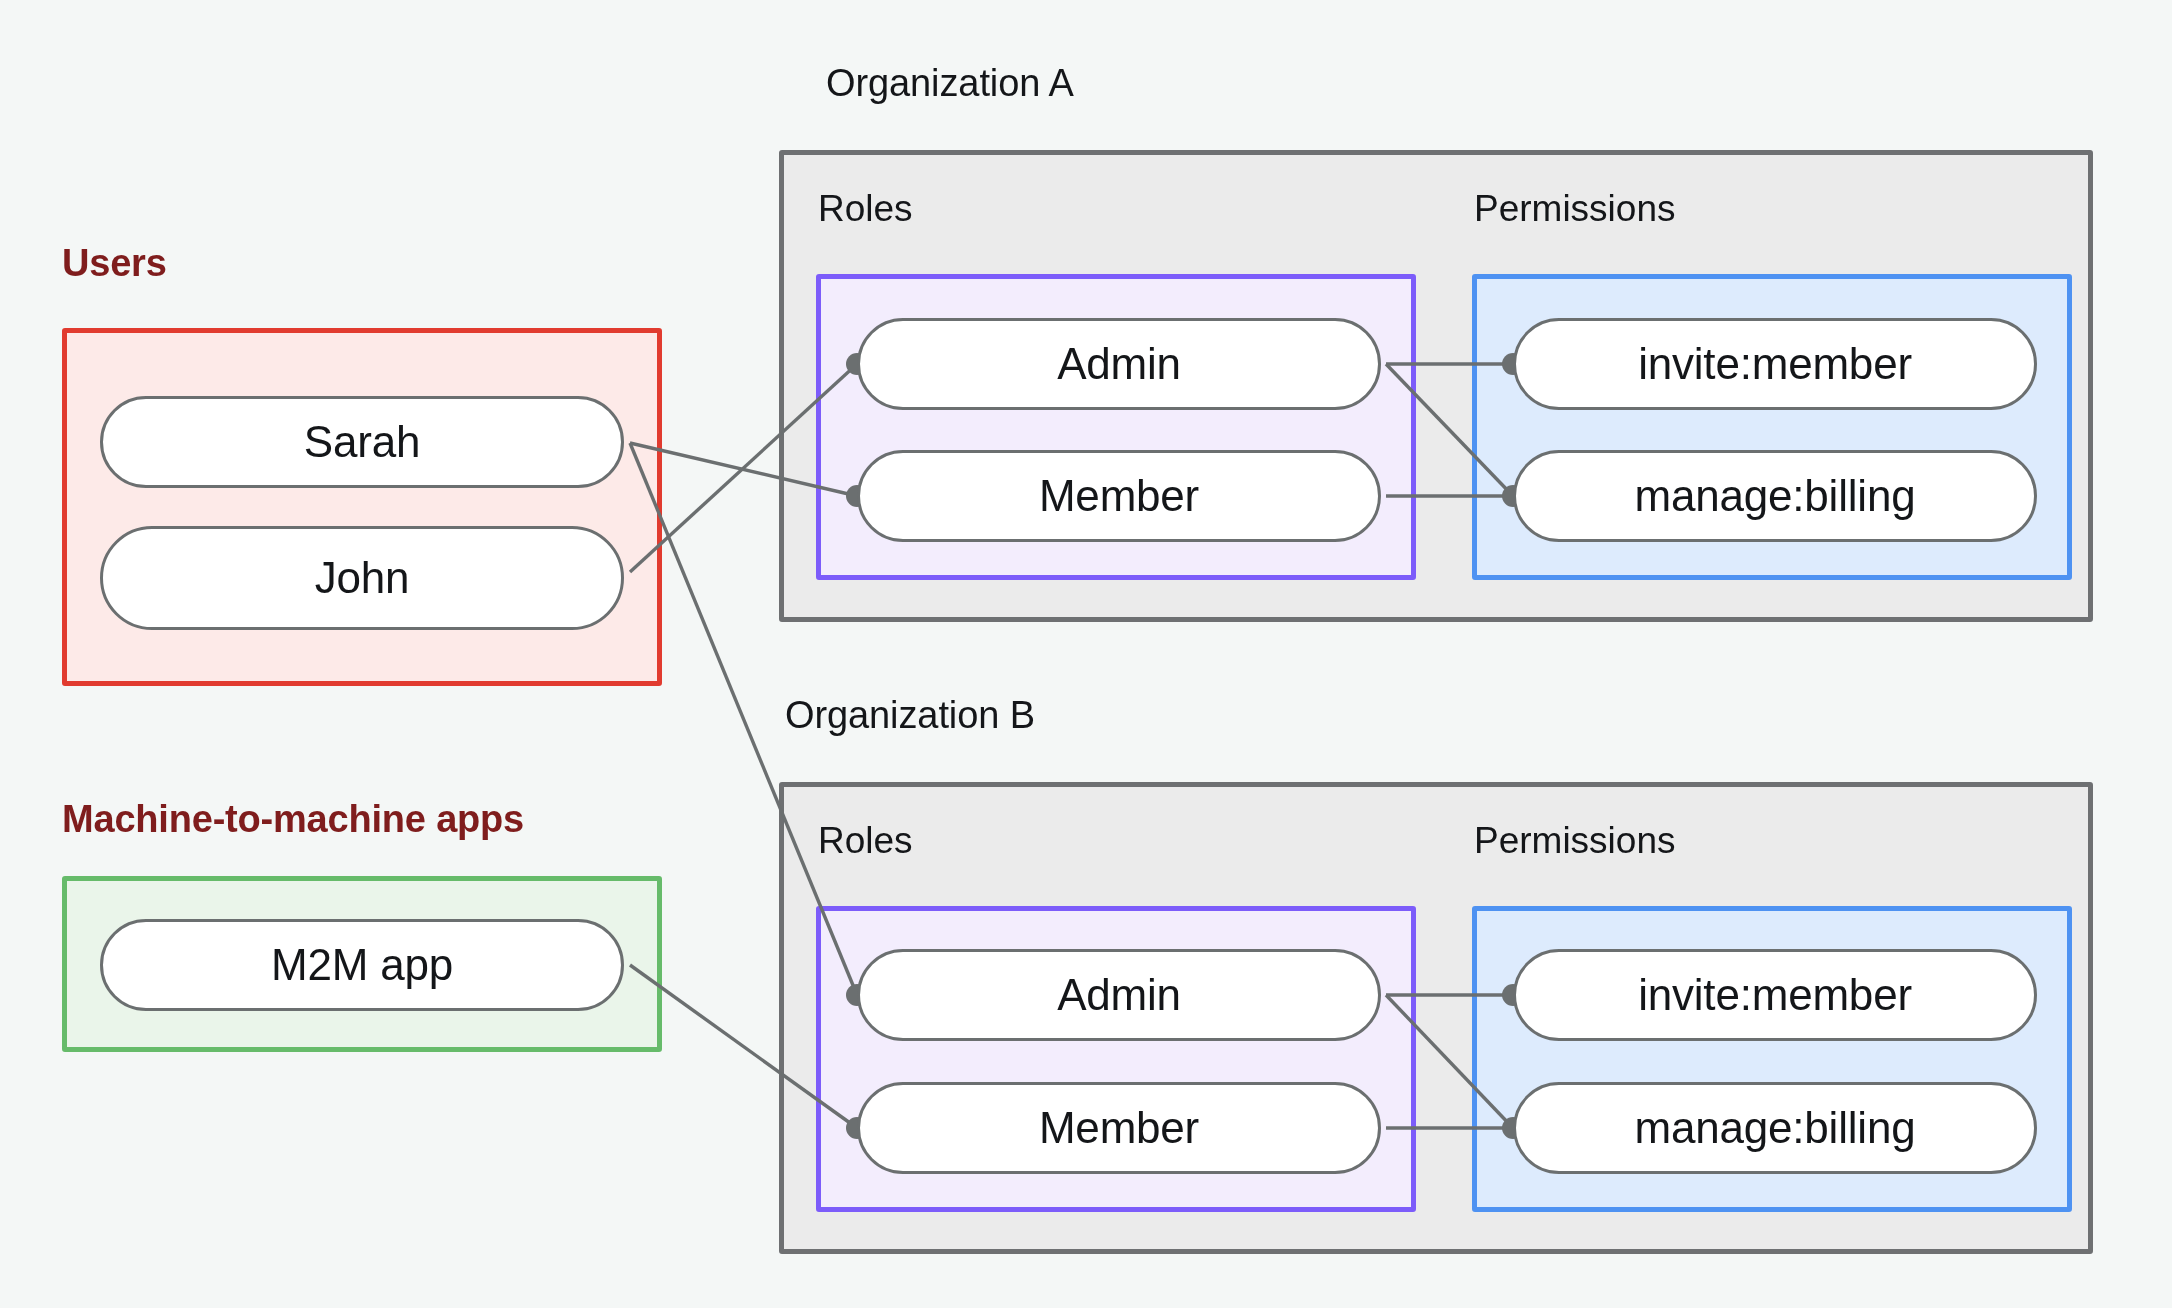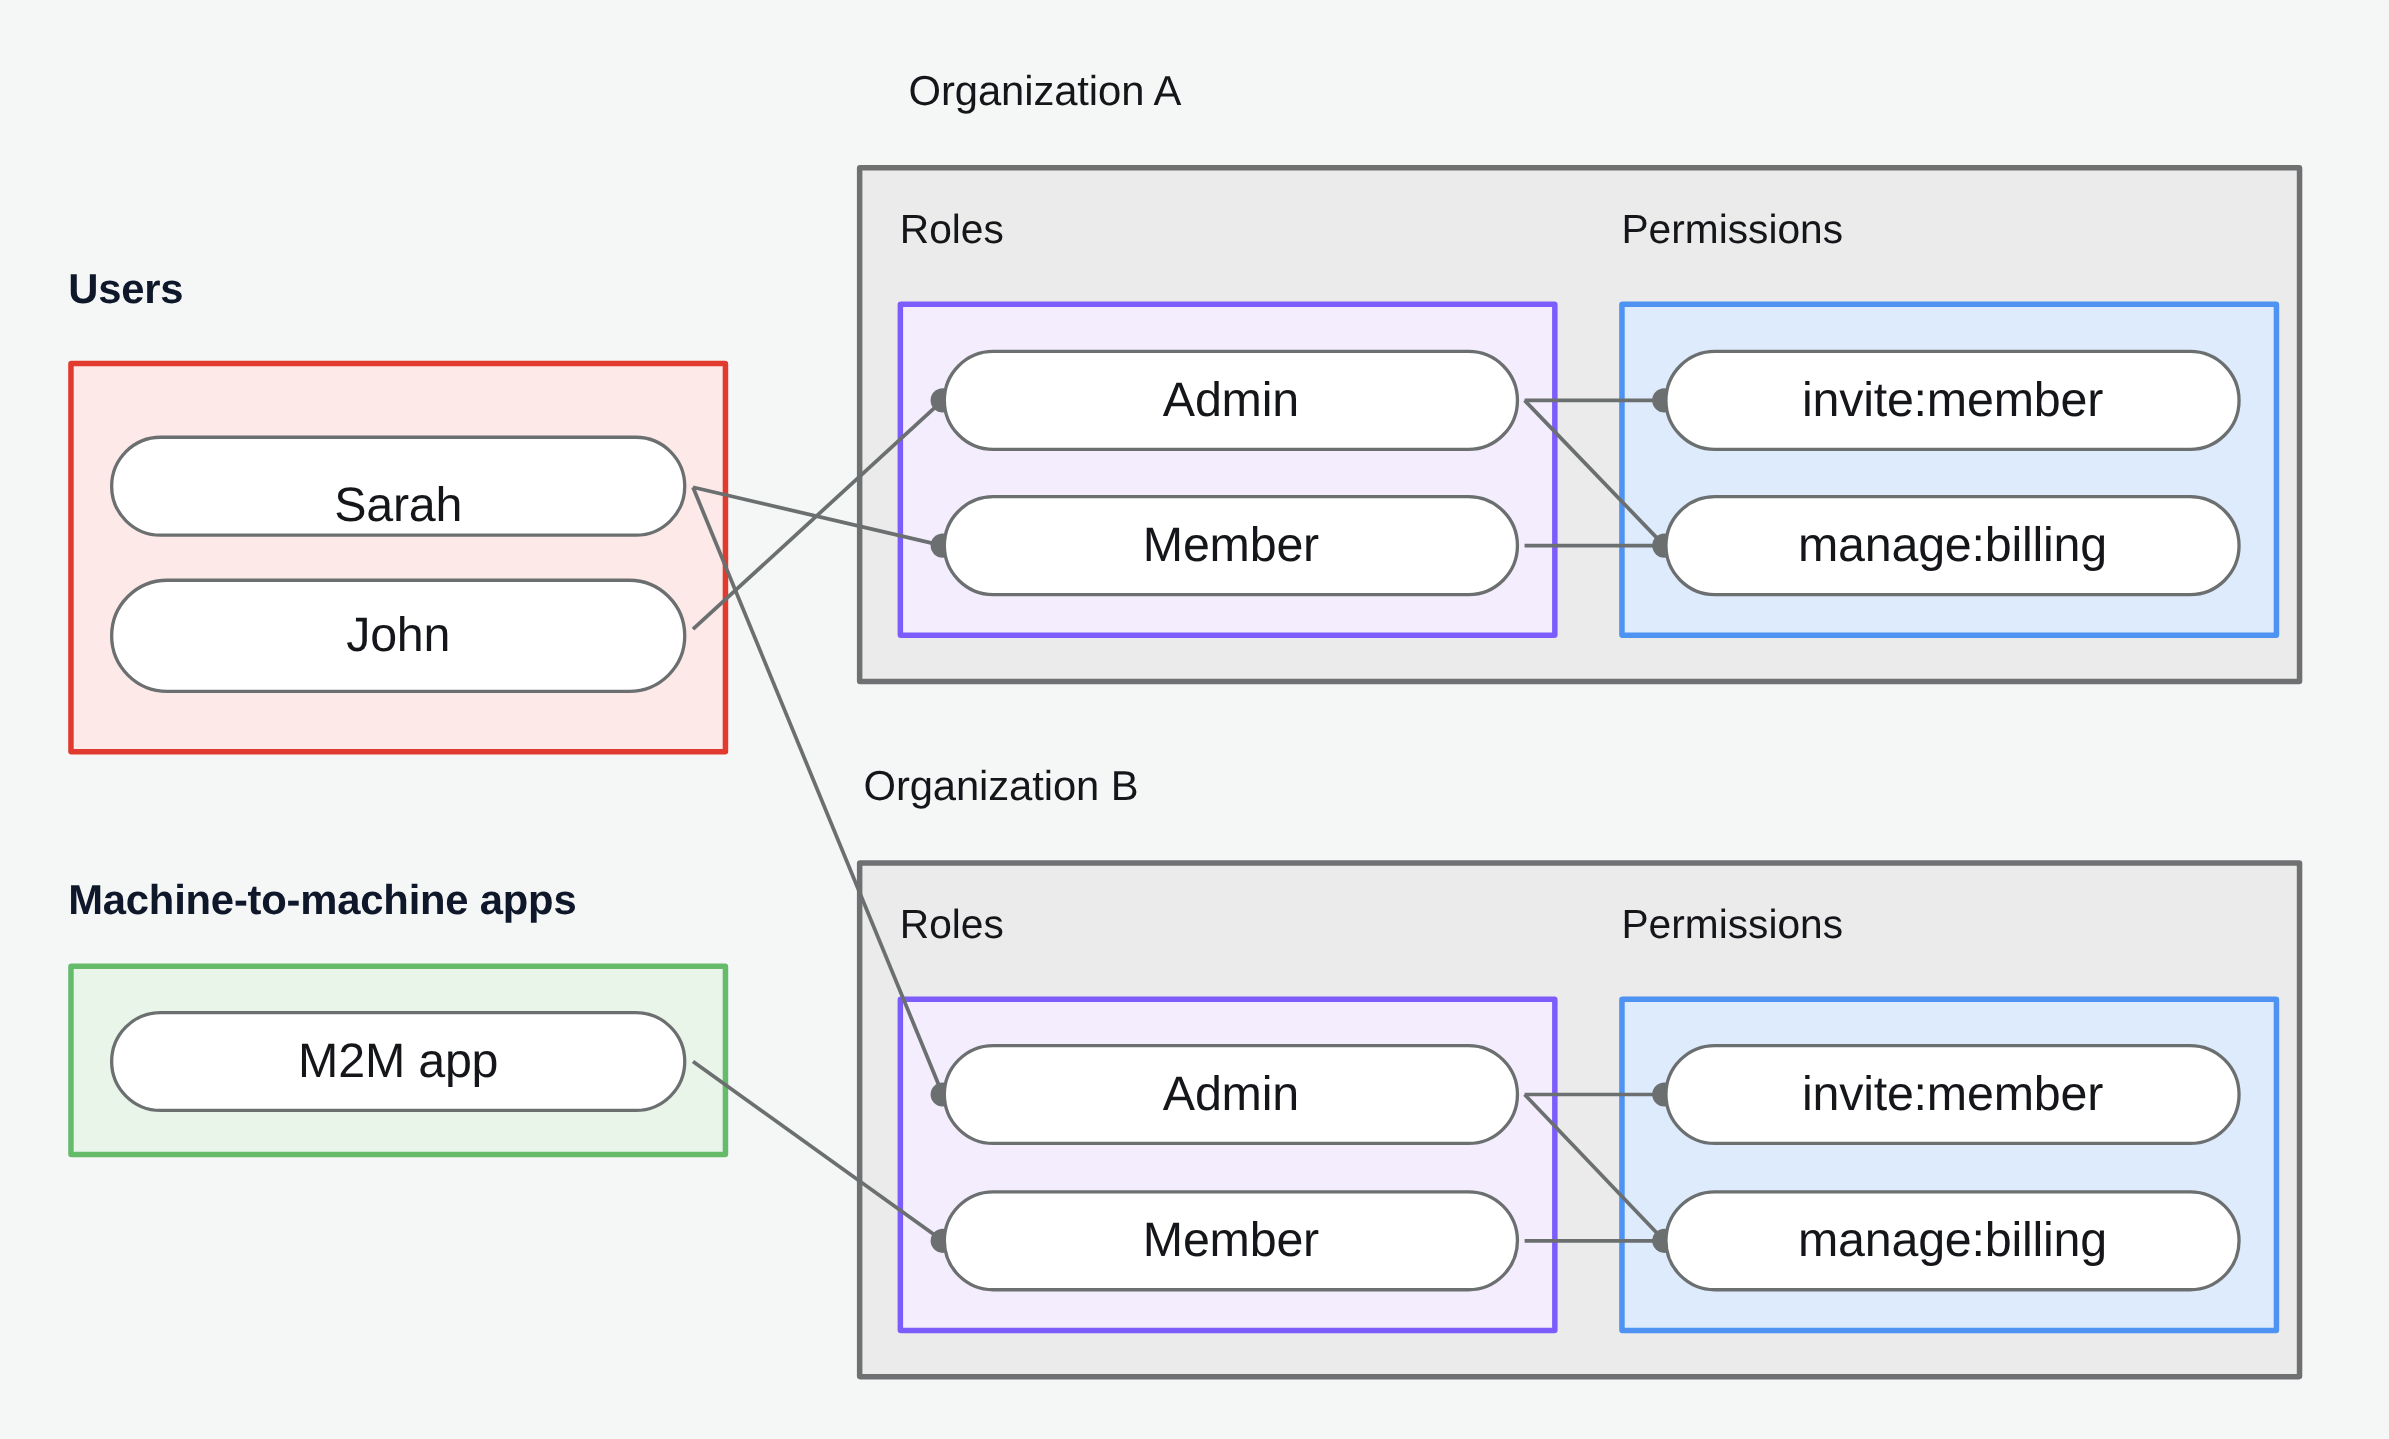--- a/index.html
+++ b/index.html
@@ -33,21 +33,21 @@
   }
   .edge-dot {
     fill: #6b6f70;
   }
 
   
   .group-title {
     position: absolute;
     font-size: 38px;
     font-weight: 700;
-    color: #0f172a;
+    color: #7f1d1d;
     letter-spacing: -0.2px;
     white-space: nowrap;
     z-index: 2;
   }
   .org-title {
     position: absolute;
     font-size: 38px;
     font-weight: 400;
     color: #141619;
     letter-spacing: -0.1px;
@@ -131,21 +131,21 @@
     <circle class="edge-dot" cx="1513" cy="364" r="11"></circle>
     <circle class="edge-dot" cx="1513" cy="496" r="11"></circle>
     <circle class="edge-dot" cx="1513" cy="995" r="11"></circle>
     <circle class="edge-dot" cx="1513" cy="1128" r="11"></circle>
   </svg>
 
   <div class="group-title" style="left:62px; top:242px;">Users</div>
 
   <div class="box box-users" style="left:62px; top:328px; width:600px; height:358px;"></div>
 
-  <div class="pill" style="left:100px; top:396px; width:524px; height:92px;align-items:flex-end;">
+  <div class="pill" style="left:100px; top:396px; width:524px; height:92px;">
     <span>Sarah</span>
   </div>
 
   <div class="pill" style="left:100px; top:526px; width:524px; height:104px;">
     <span>John</span>
   </div>
 
   <div class="group-title" style="left:62px; top:798px;">Machine-to-machine apps</div>
 
   <div class="box box-m2m" style="left:62px; top:876px; width:600px; height:176px;"></div>

